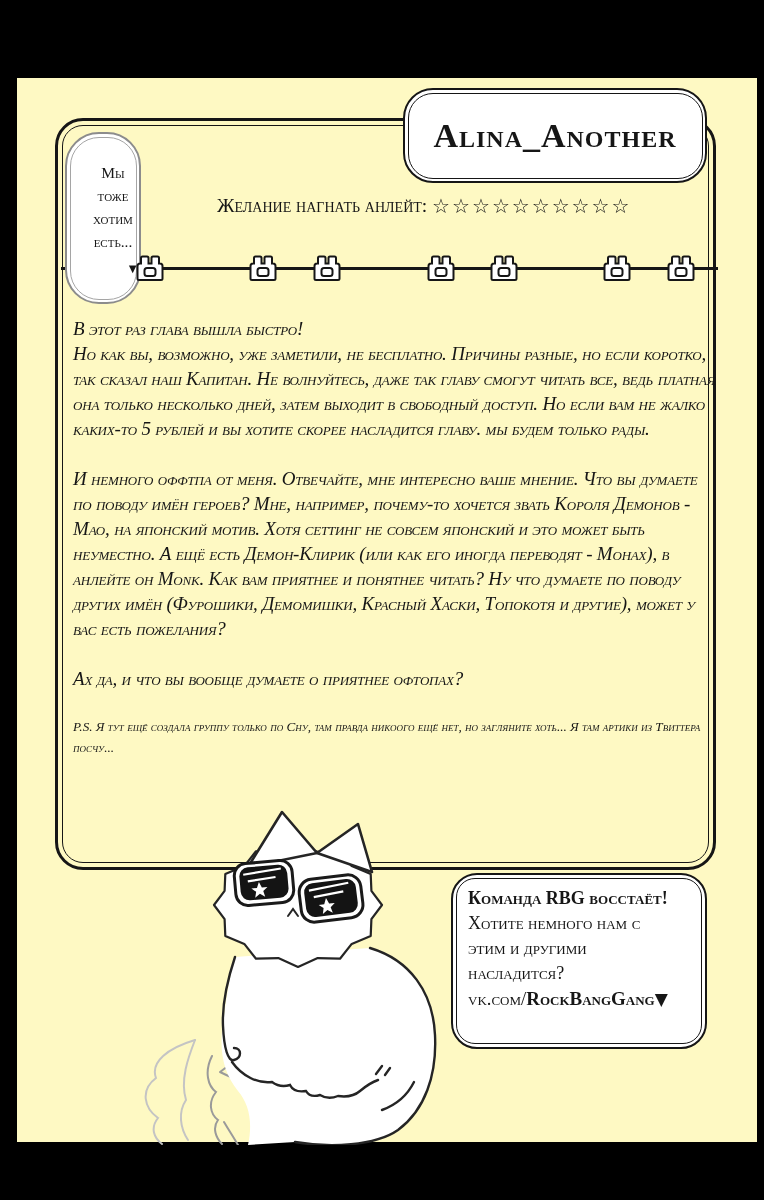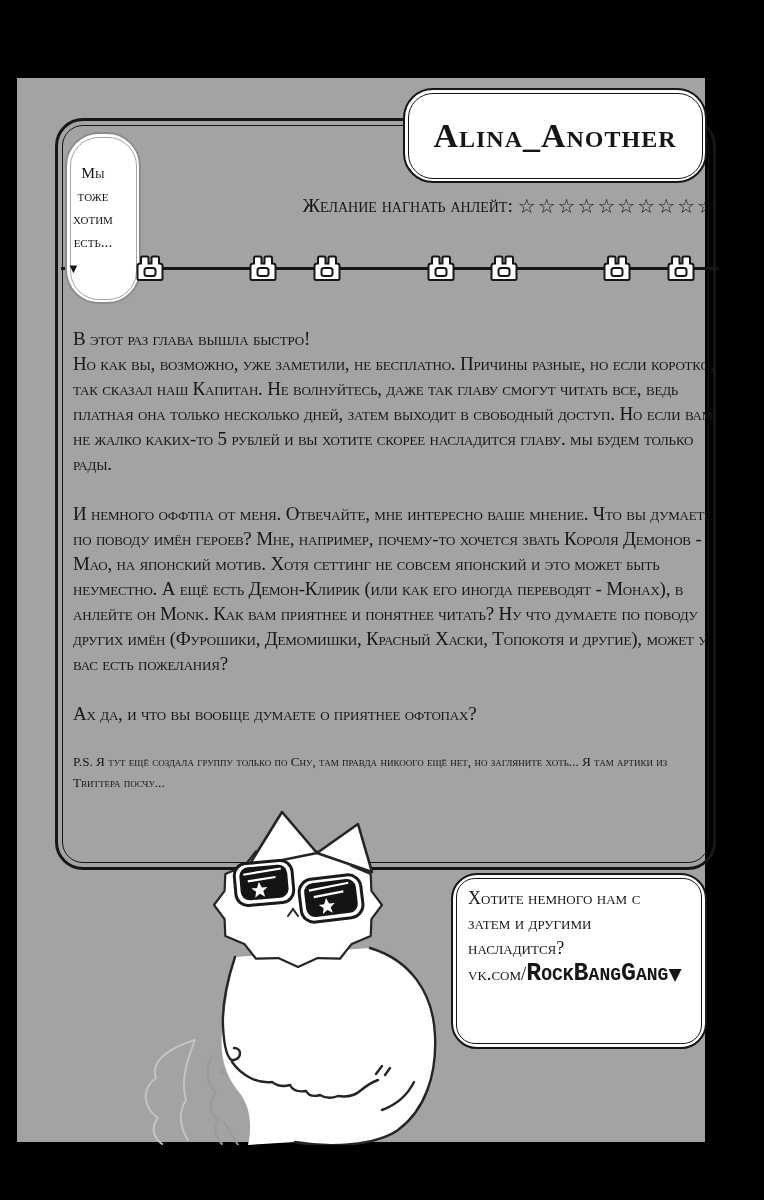--- a/index.html
+++ b/index.html
@@ -3,22 +3,22 @@
 <meta charset="utf-8">
 <style>
   html,body{margin:0;padding:0;}
   body{
     width:764px;height:1200px;position:relative;overflow:hidden;
     background:#000;
     font-family:"Liberation Serif","DejaVu Serif",serif;
   }
   .sc{font-variant:small-caps;color:#161616;}
   .page{
-    position:absolute;left:17px;top:78px;width:688px;height:1064px;
-    background:#a3a3a3;
+    position:absolute;left:17px;top:78px;width:740px;height:1064px;
+    background:#fef9c3;
   }
   
   .panel{
     position:absolute;left:38px;top:40px;width:661px;height:752px;
     box-sizing:border-box;border:3px solid #161616;border-radius:28px;
   }
   .panel::before{
     content:"";position:absolute;inset:4px;border:1.5px solid #161616;border-radius:21px;
   }
   
@@ -30,63 +30,63 @@
   .title-box::before{
     content:"";position:absolute;inset:2.5px;border:1.2px solid #161616;border-radius:25px;
   }
   .title-box .t{
     font-size:34px;font-weight:700;letter-spacing:1px;line-height:1;position:relative;
   }
   
   .bubble{
     position:absolute;left:48px;top:54px;width:76px;height:172px;
     box-sizing:border-box;background:#fff;border:2px solid #8c8c8c;border-radius:34px;
-    z-index:5;display:flex;flex-direction:column;align-items:flex-start;justify-content:center;
+    z-index:5;display:flex;flex-direction:column;align-items:flex-end;justify-content:center;
   }
   .bubble::before{
     content:"";position:absolute;inset:2.5px;border:1.5px solid #a5a5a5;border-radius:29px;
   }
   .bubble .txt{
     font-size:15.5px;line-height:23px;text-align:center;width:52px;position:relative;
   }
   .bubble .arr{font-size:13px;color:#161616;margin-top:9px;position:relative;line-height:1;}
   
   .stats{
-    position:absolute;left:200px;top:116px;width:500px;text-align:right;z-index:2;
+    position:absolute;left:200px;top:116px;width:500px;text-align:left;z-index:2;
   }
   .stats .row{font-size:19.5px;line-height:24px;white-space:nowrap;}
   .stats .stars{
     font-family:"DejaVu Sans",sans-serif;font-size:20px;letter-spacing:2px;
     color:#161616;vertical-align:-1px;font-variant:normal;
   }
   
   .chain-line{
     position:absolute;left:44px;top:189px;width:657px;height:2.5px;background:#161616;z-index:1;
   }
   .brick{position:absolute;top:175px;width:30px;height:30px;z-index:6;}
   
   .note{
     position:absolute;left:56px;top:234px;width:644px;z-index:2;
   }
-  .note p{margin:14px 0 25px 0;font-size:19px;line-height:25px;letter-spacing:-0.2px;}
+  .note p{margin:4px 0 25px 0;font-size:19px;line-height:25px;letter-spacing:-0.2px;font-style:italic;}
   .note p .blk{display:block;}
   .note .ps{font-size:13.2px;line-height:21px;letter-spacing:0;margin-bottom:0;}
   
   .promo{
     position:absolute;left:434px;top:795px;width:256px;height:176px;
     box-sizing:border-box;background:#fff;border:2.5px solid #161616;border-radius:26px;
     z-index:7;padding:11px 10px 0 15px;
   }
   .promo::before{
     content:"";position:absolute;inset:3px;border:1.5px solid #161616;border-radius:19px;
   }
   .promo .ln{font-size:18px;line-height:25px;white-space:nowrap;position:relative;}
   .promo .ln.first{font-weight:700;}
   .promo .vk{font-size:18.5px;}
-  .promo .vk .brand{font-weight:700;font-size:25px;font-family:Liberation Mono, monospace;}
+  .promo .vk .brand{font-weight:700;font-size:19px;}
   .promo .vk .arr{font-family:"DejaVu Sans",sans-serif;font-size:17px;font-variant:normal;}
   
   .cat{position:absolute;left:103px;top:732px;width:340px;height:335px;z-index:6;}
 </style>
 </head>
 <body>
 
 <div class="page">
 
   <div class="panel"></div>
@@ -181,21 +181,22 @@
       <rect x="180" y="67" width="62" height="43" rx="13" fill="#fff" stroke="#1a1a1a" stroke-width="3"></rect>
       <rect x="185" y="71" width="52" height="34" rx="9" fill="#141414"></rect>
       <path d="M190,78 l40,-3 M194,85 l30,-2" stroke="#fff" stroke-width="2.2" fill="none"></path>
       <path transform="translate(206,96) scale(0.85)" d="M0,-10 L2.9,-3.2 L9.5,-3.1 L4.2,1.2 L5.9,8.1 L0,4 L-5.9,8.1 L-4.2,1.2 L-9.5,-3.1 L-2.9,-3.2 Z" fill="#fff"></path>
     </g>
 
     <path d="M168,106 l5,-7 l5,7" fill="none" stroke="#252525" stroke-width="2" stroke-linecap="round"></path>
   </svg>
 
   <div class="promo">
+    <div class="ln first sc">Команда RBG восстаёт!</div>
     <div class="ln sc">Хотите немного нам с</div>
-    <div class="ln sc">затем и другими</div>
+    <div class="ln sc">этим и другими</div>
     <div class="ln sc">насладится?</div>
     <div class="ln vk sc">
       <span>vk.com/</span><span class="brand">RockBangGang</span><span class="arr">▼</span>
     </div>
   </div>
 
 </div>
 
 </body></html>

